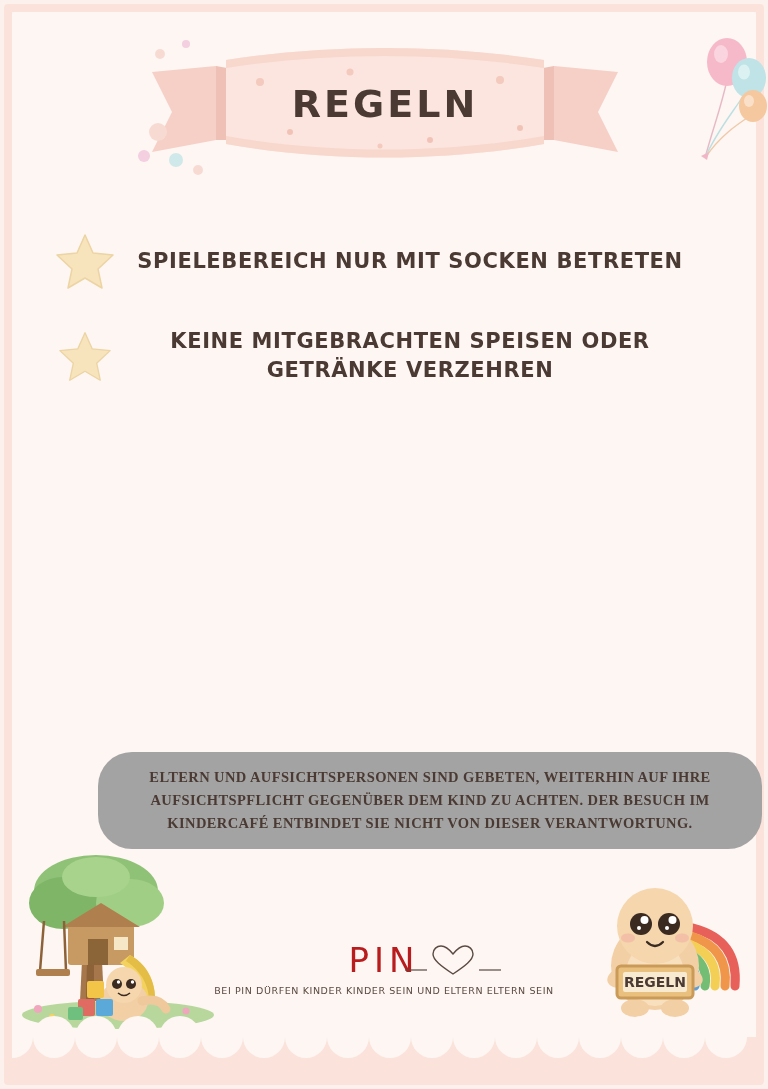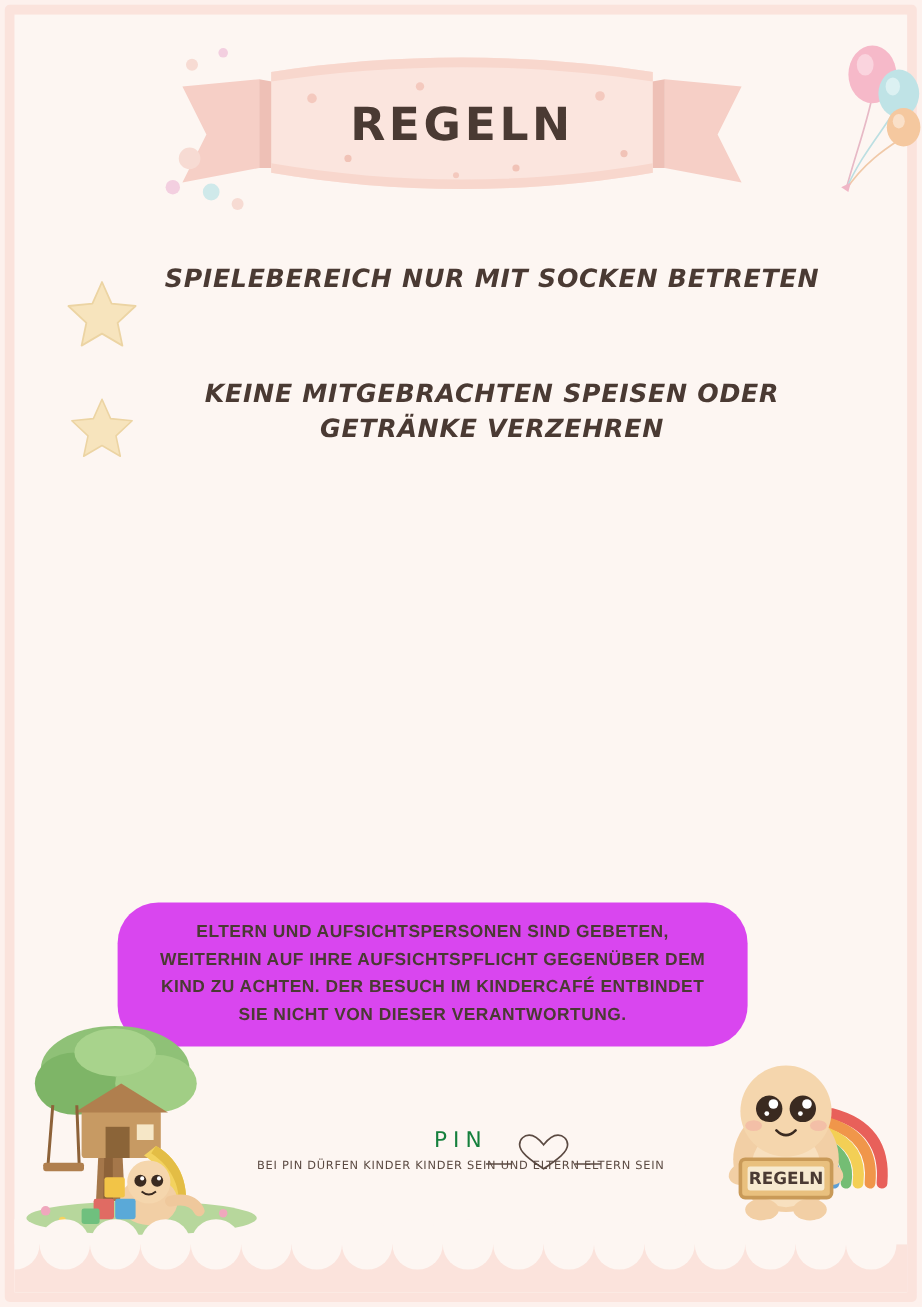--- a/index.html
+++ b/index.html
@@ -58,22 +58,22 @@
 
   
   .rules {
     position: absolute;
     left: 40px; top: 218px;
     width: 690px;
   }
   .rule {
     position: relative;
     display: flex;
+    align-items: center;
     margin-bottom: 10px;
-    font-style: italic;
   }
   .star-cell {
     width: 90px;
     flex: 0 0 90px;
     display: flex;
     justify-content: center;
     align-items: center;
   }
   .rule-text {
     flex: 1;
@@ -85,26 +85,26 @@
     letter-spacing: 0.6px;
     line-height: 1.38;
     color: #4a3a33;
     text-transform: uppercase;
   }
 
   
   .note {
     position: absolute;
     left: 98px; top: 752px;
-    width: 525px;
+    width: 664px;
     padding: 14px 26px;
-    background: #d946ef;
+    background: #a3a3a3;
     border-radius: 34px;
     text-align: center;
-    font-family: Liberation Sans, sans-serif;
+    font-family: Liberation Serif, serif;
     font-weight: bold;
     font-size: 14.5px;
     line-height: 1.58;
     letter-spacing: 0.4px;
     color: #4a3a33;
     text-transform: uppercase;
   }
 
   
   .footer-band {
@@ -113,23 +113,23 @@
     width: 744px; height: 62px;
   }
   .brand {
     position: absolute;
     left: 0; top: 940px;
     width: 768px;
     text-align: center;
   }
   .brand-name {
     font-family: "DejaVu Sans", sans-serif;
-    font-size: 18px;
+    font-size: 34px;
     letter-spacing: 5px;
-    color: #15803d;
+    color: #b91c1c;
   }
   .brand-tag {
     margin-top: 5px;
     font-family: "DejaVu Sans", sans-serif;
     font-size: 9.5px;
     letter-spacing: 0.6px;
     color: #5b4a42;
     text-transform: uppercase;
     text-align: center;
   }

